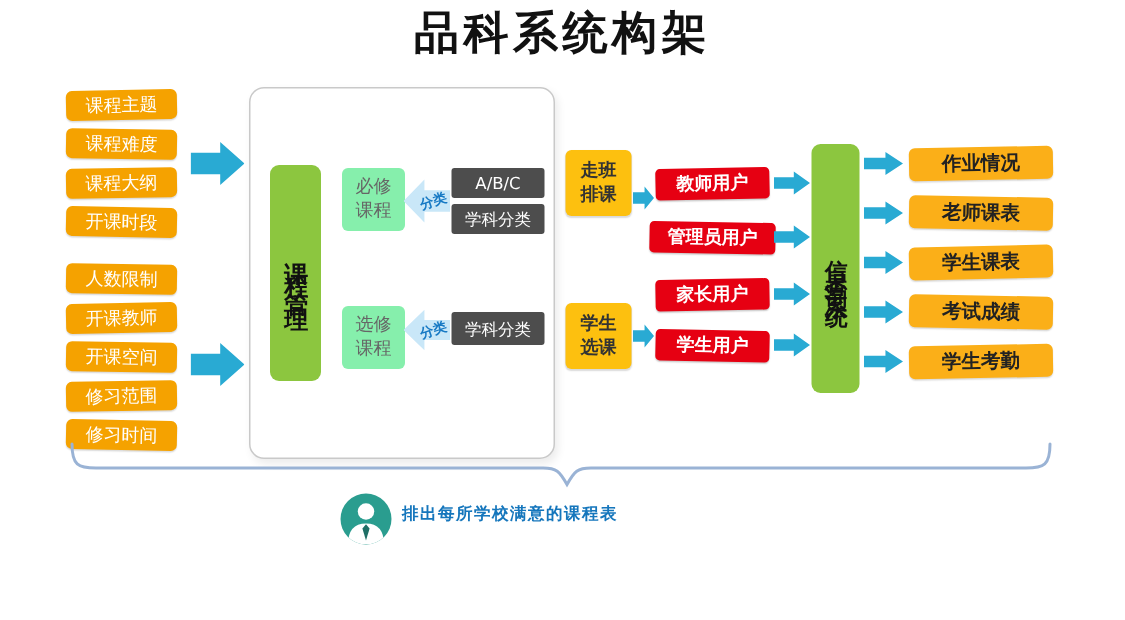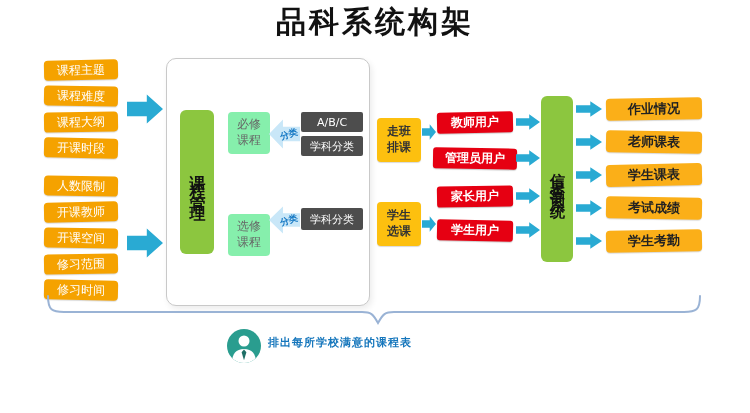--- a/index.html
+++ b/index.html
@@ -61,38 +61,38 @@
   <div class="abs arrow-r" style="left:127px;top:94px;width:36px;height:30px"></div>
   <div class="abs arrow-r" style="left:127px;top:228px;width:36px;height:30px"></div>
 
   <div class="abs panel" style="left:166px;top:58px;width:204px;height:248px"></div>
 
   <div class="abs vgreen" style="left:180px;top:110px;width:34px;height:144px;font-size:16px;letter-spacing:10px">课程管理</div>
 
   <div class="abs ybox" style="left:228px;top:112px;width:42px;height:42px">
     <span>必修课程</span>
   </div>
-  <div class="abs ybox" style="left:228px;top:214px;width:42px;height:42px">
+  <div class="abs ybox" style="left:228px;top:204px;width:42px;height:42px">
     <span>选修课程</span>
   </div>
 
   <div class="abs" style="left:269px;top:119px;width:31px;height:30px">
     <div class="arrow-l-shape"></div>
     <span class="classify-label">分类</span>
   </div>
   <div class="abs" style="left:269px;top:206px;width:31px;height:28px">
     <div class="arrow-l-shape"></div>
     <span class="classify-label">分类</span>
   </div>
 
   <div class="abs dbox" style="left:301px;top:112px;width:62px;height:20px">A/B/C</div>
   <div class="abs dbox" style="left:301px;top:136px;width:62px;height:20px">学科分类</div>
   <div class="abs dbox" style="left:301px;top:208px;width:62px;height:22px">学科分类</div>
 
-  <div class="abs sbox" style="left:377px;top:118px;width:44px;height:44px">
+  <div class="abs sbox" style="left:377px;top:100px;width:44px;height:44px">
     <span>走班排课</span>
   </div>
   <div class="abs sbox" style="left:377px;top:202px;width:44px;height:44px">
     <span>学生选课</span>
   </div>
 
   <div class="abs arrow-r" style="left:422px;top:124px;width:14px;height:16px"></div>
   <div class="abs arrow-r" style="left:422px;top:216px;width:14px;height:16px"></div>
 
   <div class="abs ubox" style="left:437px;top:112px;width:76px;transform:rotate(-1.2deg)">教师用户</div>

